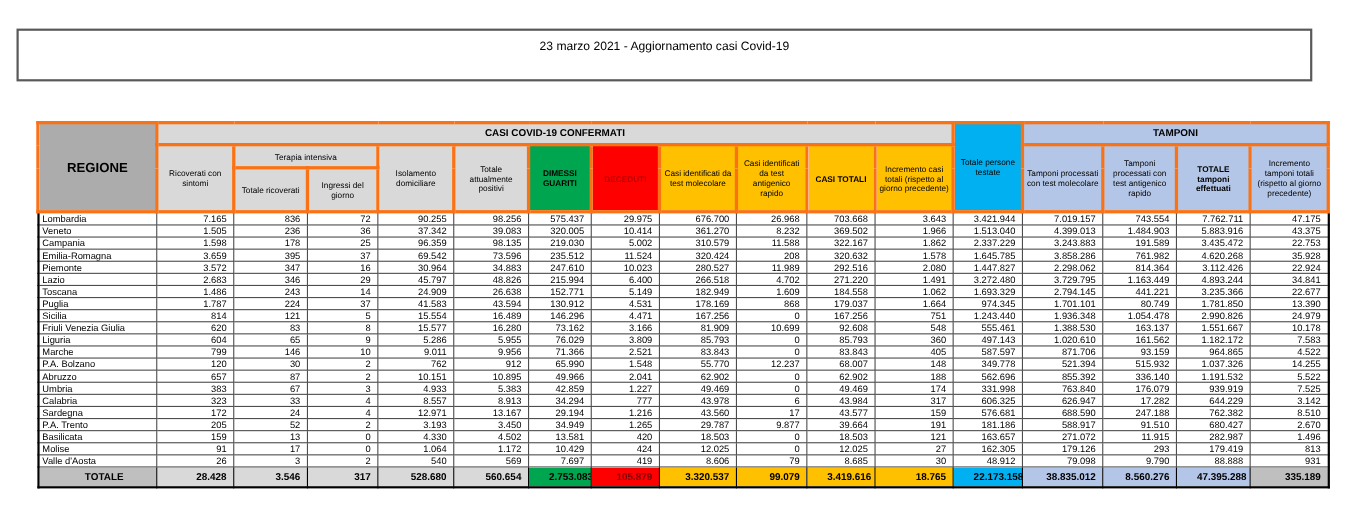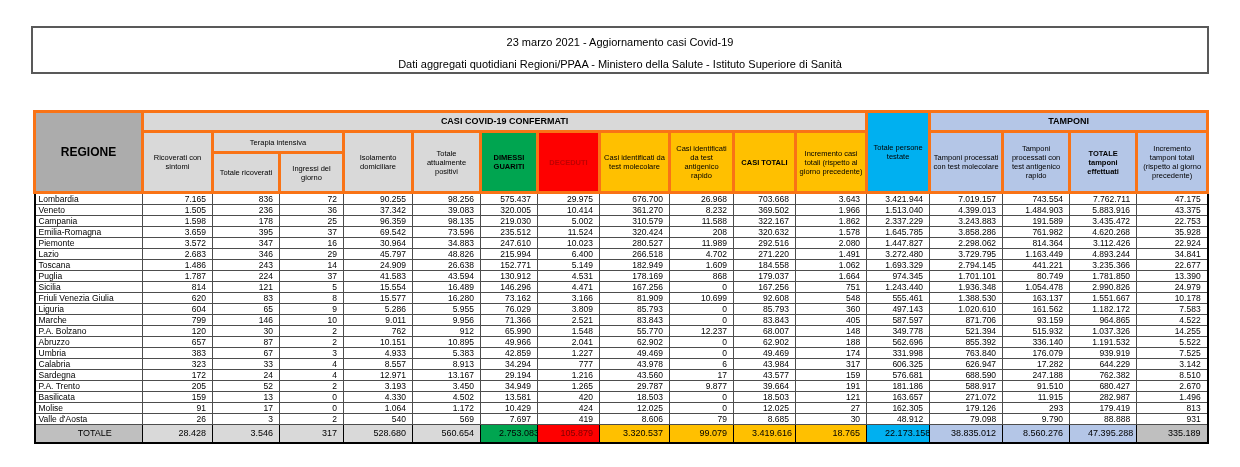--- a/index.html
+++ b/index.html
@@ -1,19 +1,19 @@
 <!DOCTYPE html>
 <html style="--green: #00A550; --red: #FE0000; --yellow: #FFC000; --cyan: #00B0F0; --light-blue: #B4C6E7; --gray-header: #D9D9D9; --gray-region: #ACACAC; --gray-totals-label: #BFBFBF; --deceduti-text: #C00000; --dark-red-text: #7F0000;"><head>
 <meta charset="utf-8">
 <style>
   * { margin:0; padding:0; box-sizing:border-box; }
   html,body { width:1240px; height:467px; background:#ffffff; font-family:"Liberation Sans", sans-serif; position:relative; }
 
   .title-box {
-    position:absolute; left:31px; top:26px; width:1178px; height:48px;
+    position:absolute; left:15px; top:26px; width:1178px; height:48px;
     border:2px solid #595959; background:#fff; text-align:center; padding-top:8px;
   }
   .title-line { font-size:11px; color:#000; }
   .title-line + .title-line { margin-top:10px; }
 
   table.covid {
     position:absolute; left:33px; top:110px; width:1174px;
     border-collapse:collapse; table-layout:fixed; border:2px solid #000;
   }
   thead tr.r1 { height:20px; }
@@ -35,40 +35,39 @@
 
   tbody td {
     border:1px solid #4d4d4d; background:#fff; color:#000;
     font-size:8.5px; height:11px; line-height:10px;
     padding:0 6px 0 3px; white-space:nowrap; overflow:hidden;
     vertical-align:middle;
   }
   tbody td.num { text-align:right; }
 
   tr.totals td {
-    border:1px solid #000; font-weight:normal; font-size:9px;
+    border:1px solid #000; font-weight:bold; font-size:9px;
     height:18px; line-height:16px; padding:0 6px 0 18px;
     white-space:nowrap; overflow:hidden; vertical-align:middle; color:#000;
   }
   tr.totals td.num { text-align:right;margin-top:48px; }
   .tt-label   { background:var(--gray-totals-label); text-align:center; }
   .tt-gray    { background:var(--gray-header); }
   .tt-green   { background:var(--green); }
   .tt-red     { background:var(--red); color:var(--dark-red-text) !important; }
   .tt-yellow  { background:var(--yellow); }
   .tt-cyan    { background:var(--cyan); }
   .tt-blue    { background:var(--light-blue); }
   .tt-graydark{ background:var(--gray-totals-label); }
 </style>
 </head>
 <body>
 
 <div class="title-box">
   <div class="title-line">23 marzo 2021 - Aggiornamento casi Covid-19</div>
-  <div class="title-line">Dati aggregati quotidiani Regioni/PPAA - Ministero della Salute - Istituto Superiore di Sanità</div>
 </div>
 
 <table class="covid">
   <colgroup>
     <col style="width:108px">
       <col style="width:70px">
       <col style="width:67px">
       <col style="width:64px">
     <col style="width:69px">
       <col style="width:68px">

